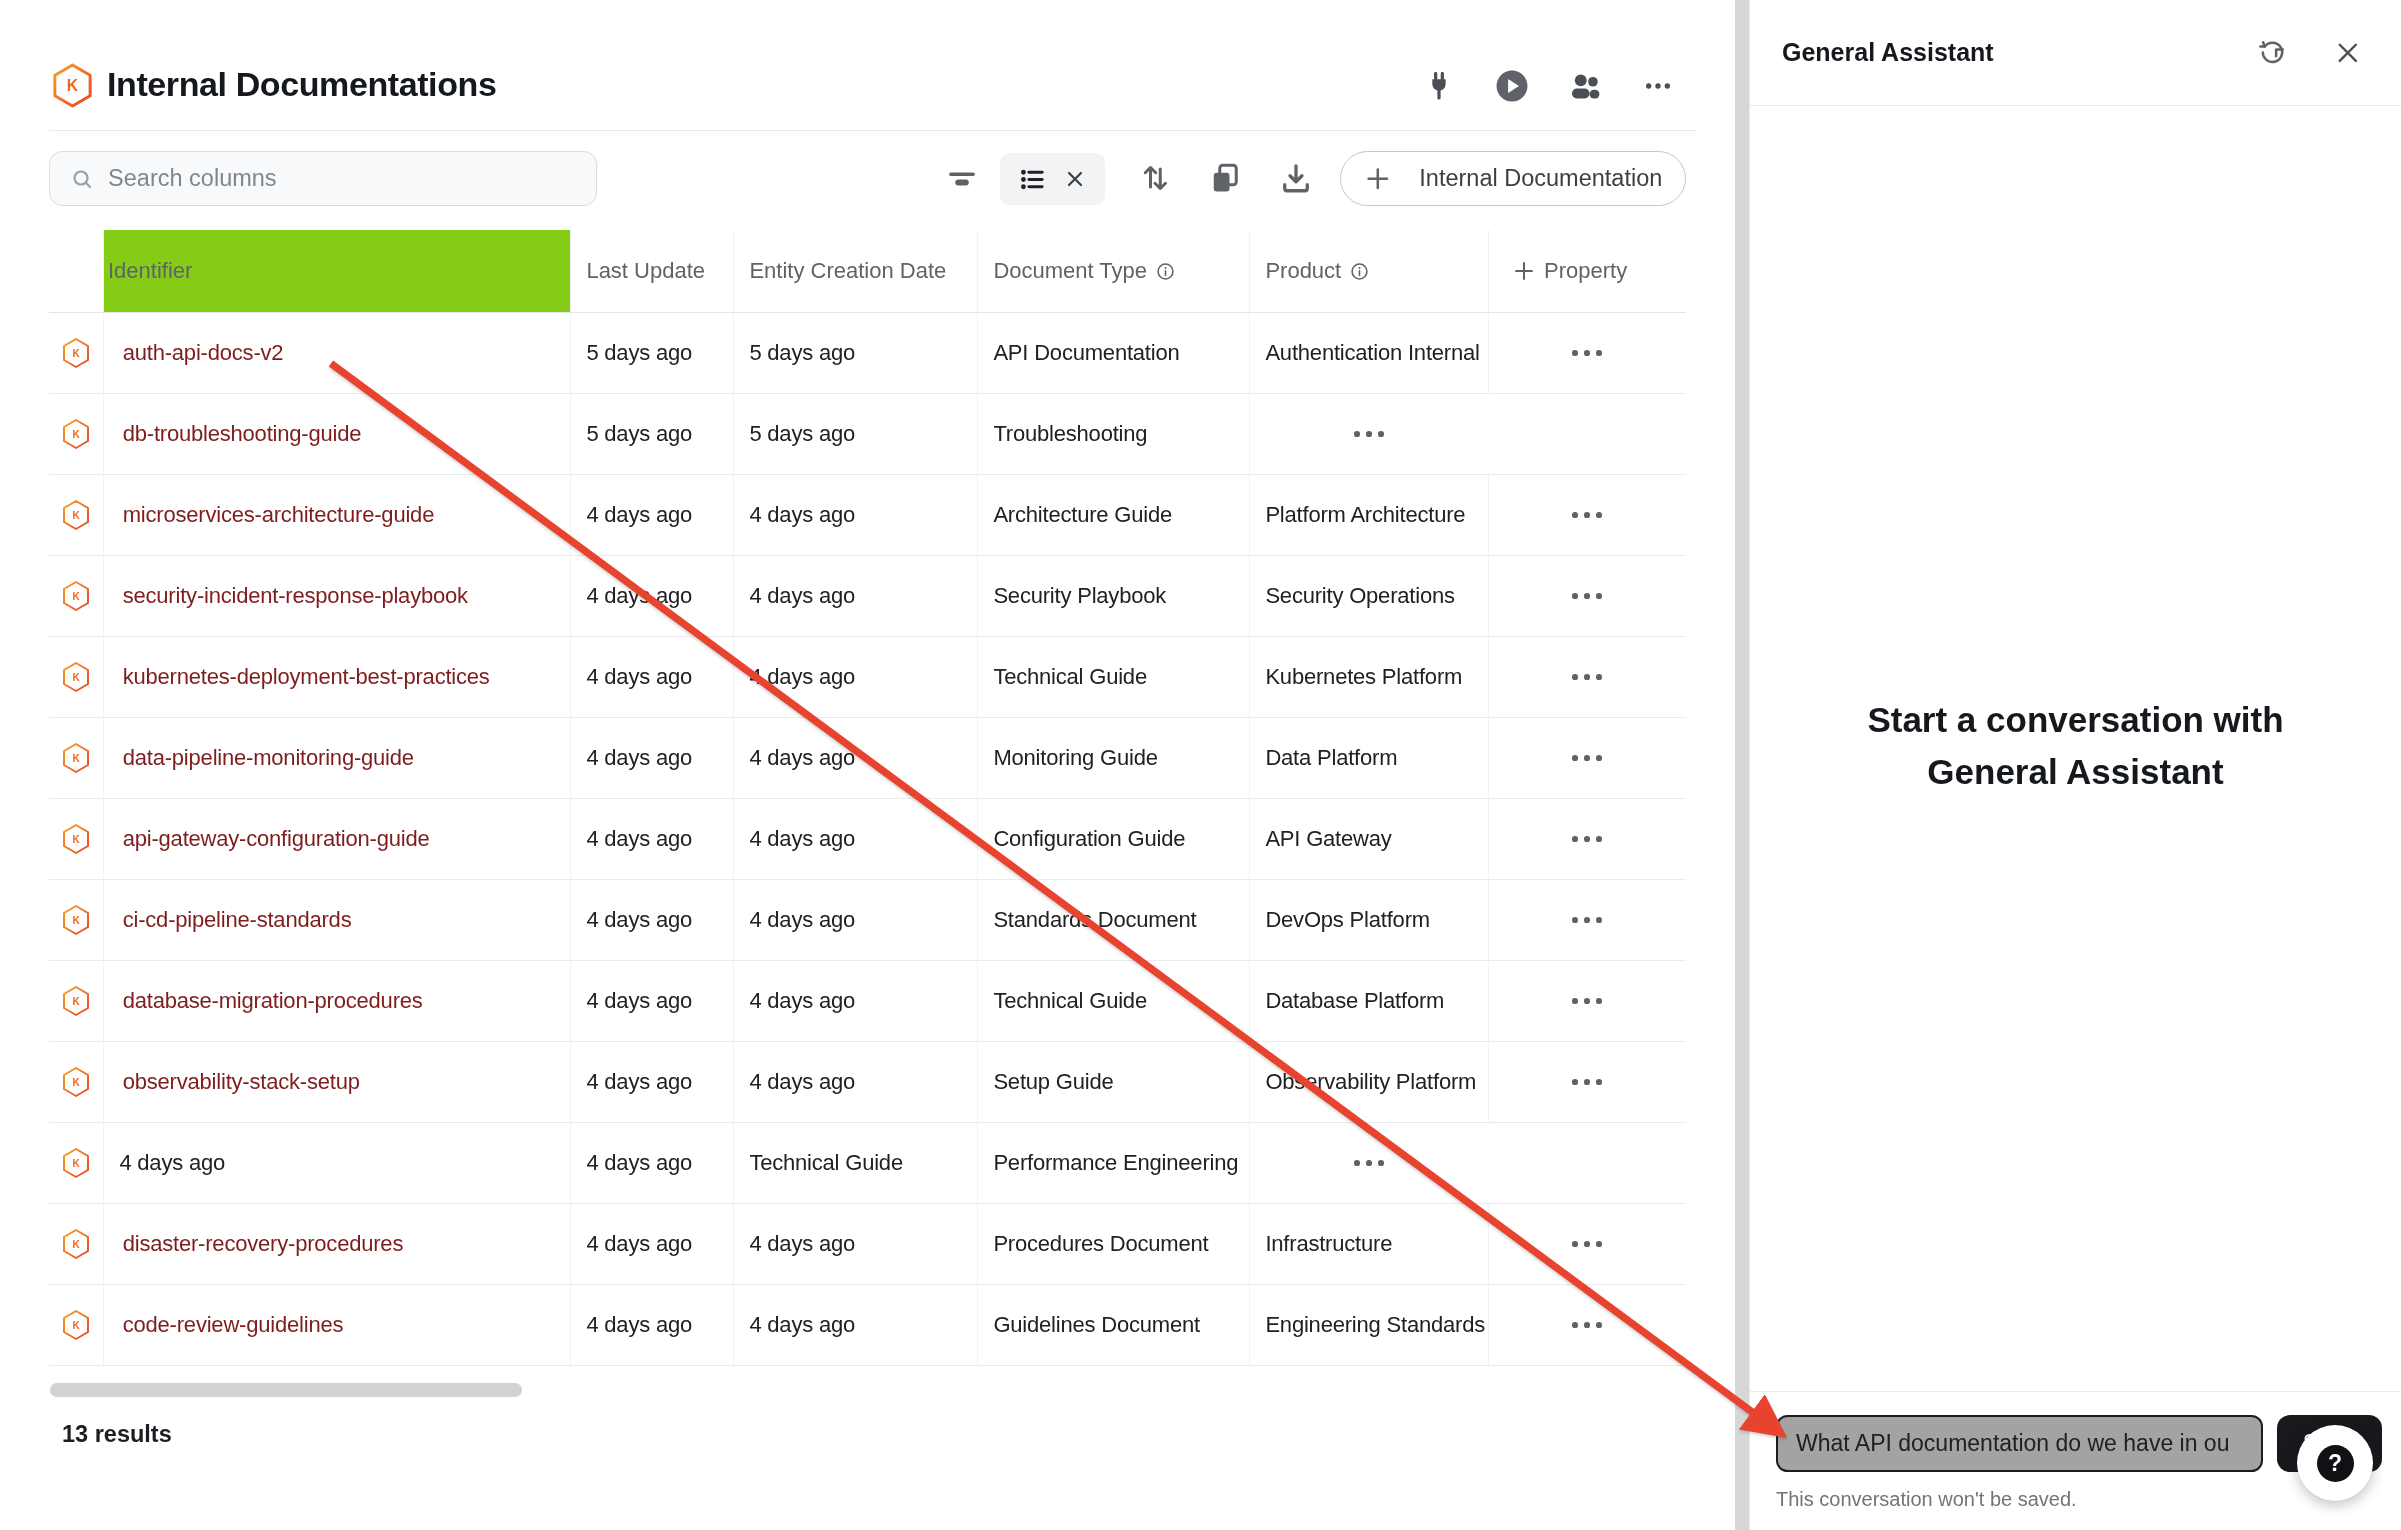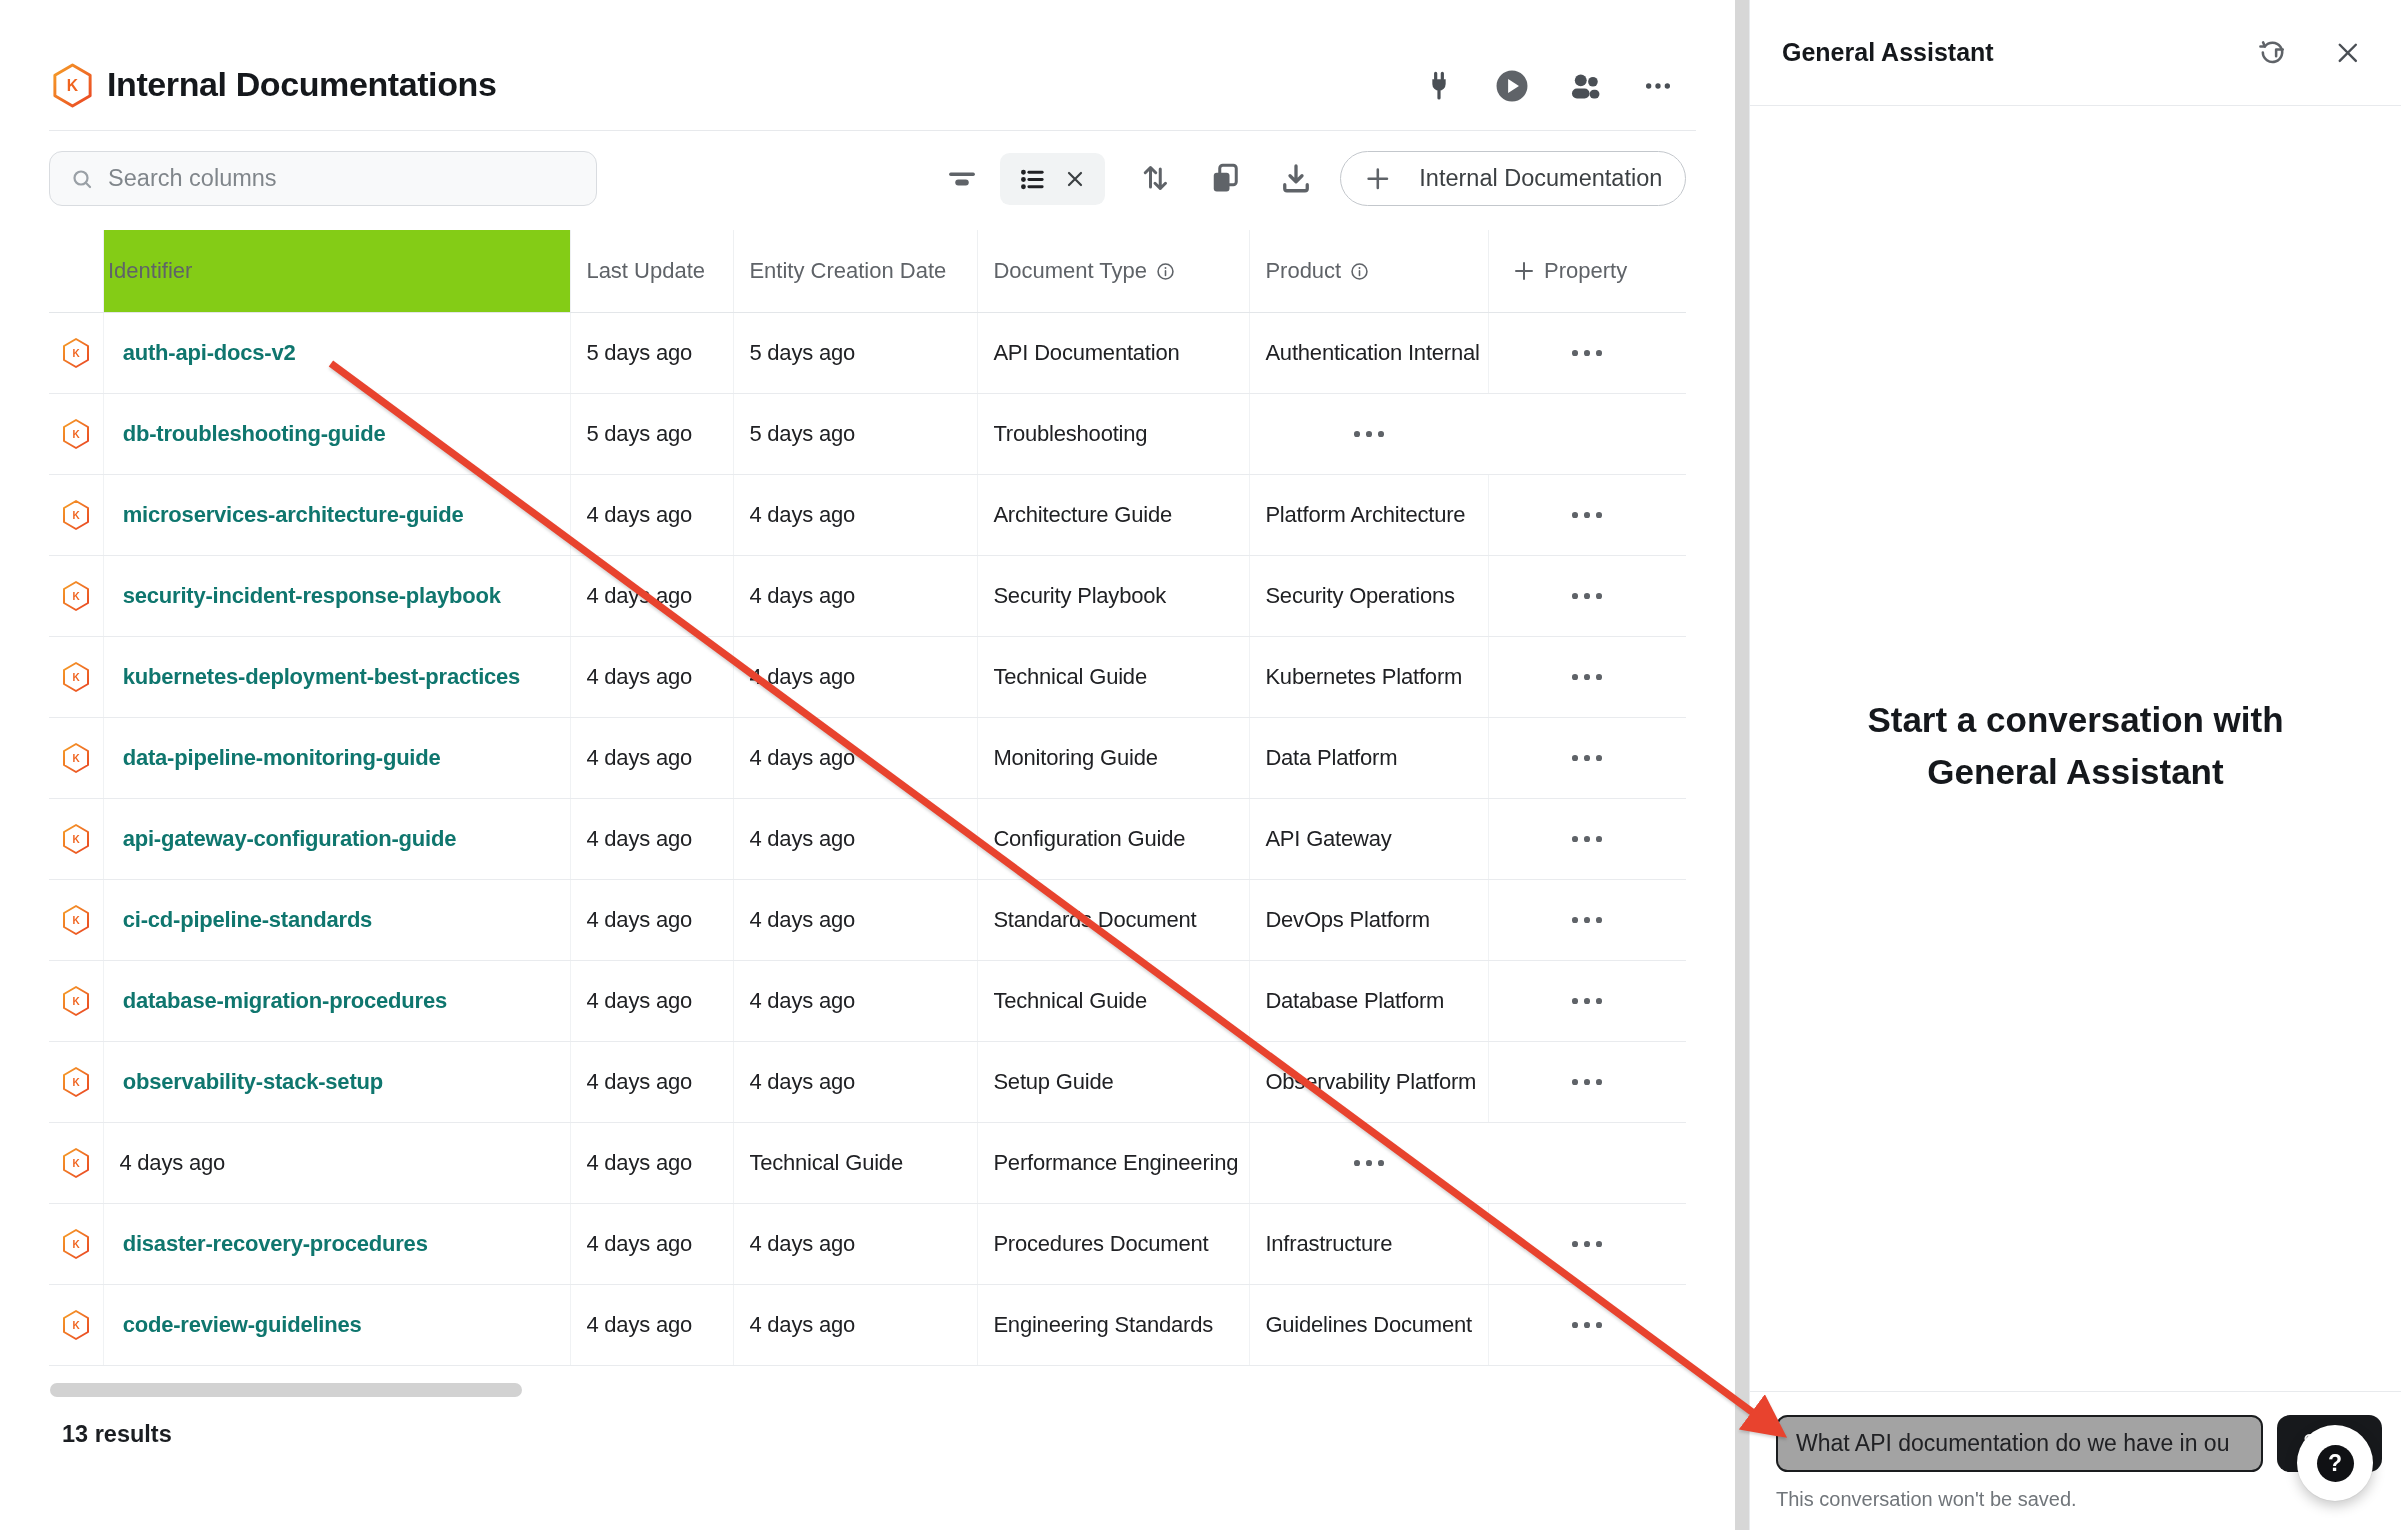--- a/index.html
+++ b/index.html
@@ -44,21 +44,21 @@
   .th.th-icon { padding:0; }
   .th.th-identifier { background:#84cc16; padding-left:4px; }
   .th + .th { border-left:0.8px solid #eef0f2; }
   .th.th-icon { border-left:none; }
   .tr { height:81px; border-bottom:0.8px solid #e9ebee; background:#fff; }
   .td { display:flex; align-items:center; font-size:22px; color:#202124; padding-left:15.4px;
         white-space:nowrap; overflow:hidden; letter-spacing:-0.2px; }
   .td + .td { border-left:0.8px solid #f0f2f4; }
   .td-icon { justify-content:center; padding:0; border-left:none; }
   .td-id { padding-left:18.7px; }
-  .td-id a { color:#0f766e; text-decoration:none; cursor:pointer;font-weight:bold; }
+  .td-id a { color:#7f1d1d; text-decoration:none; cursor:pointer; }
   .td-actions { justify-content:center; padding:0; }
   .dots { background:none; border:none; display:flex; gap:6.5px; cursor:pointer; padding:9.7px; }
   .dots i { width:5.7px; height:5.7px; border-radius:50%; background:#5f6368; display:block; }
 
   .hscrollbar { position:absolute; top:1383px; left:50px; width:472px; height:13.8px; border-radius:7.3px; background:#d2d2d2; cursor:pointer; }
   .results { position:absolute; top:1421px; left:62px; font-size:23.5px; font-weight:600; color:#1b1e22; }
 
   
   .vstrip { position:absolute; top:0; left:1735px; width:13.8px; height:1530px; background:#d7d7d7; cursor:pointer; }
 
@@ -512,22 +512,22 @@
       <svg width="32" height="32" viewBox="0 0 48 48" fill="none" style="font-size:27px">
         <polygon points="24,3 42,13.5 42,34.5 24,45 6,34.5 6,13.5" stroke="url(#lg-orange)" stroke-width="3" stroke-linejoin="round"></polygon>
         <text x="24" y="30" text-anchor="middle" font-size="15" font-weight="700" fill="#f0641f" font-family="Liberation Sans, sans-serif">K</text>
       </svg>
     </div>
     <div class="td td-id">
             <a href="#">code-review-guidelines</a>
           </div>
     <div class="td">4 days ago</div>
     <div class="td">4 days ago</div>
+    <div class="td">Guidelines Document</div>
     <div class="td">Engineering Standards</div>
-    <div class="td">Guidelines Document</div>
     <div class="td td-actions">
       <button class="dots">
               <i></i>
               <i></i>
               <i></i>
             </button>
     </div>
   </div>
 </div>
   </div>

